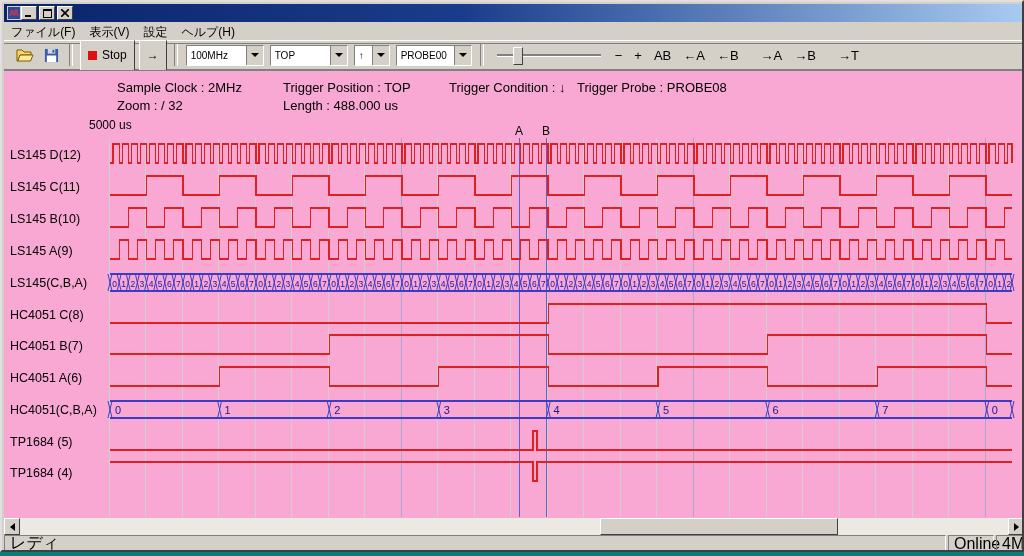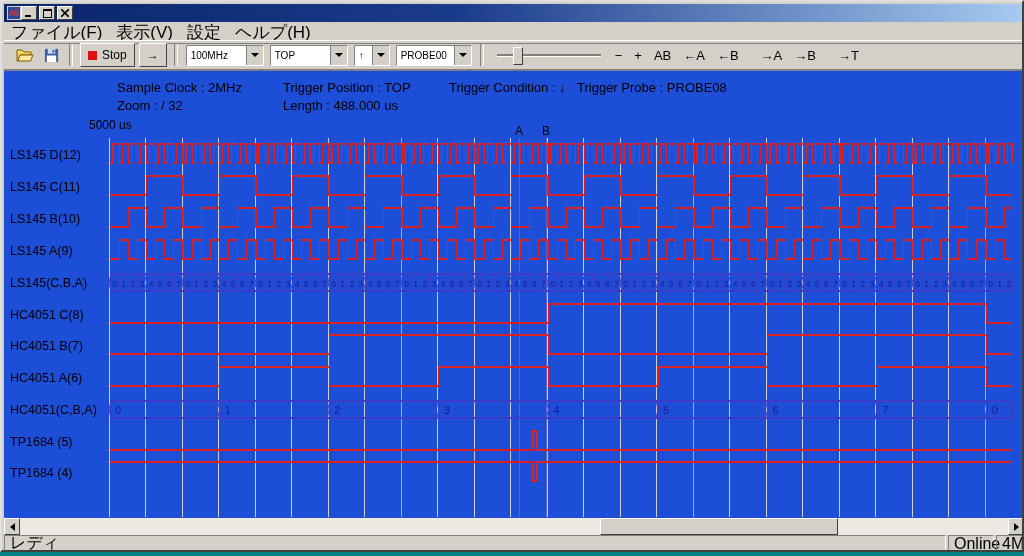--- a/index.html
+++ b/index.html
@@ -8,43 +8,43 @@
   
   .titlebar{position:absolute;left:2px;top:2px;width:1018px;height:18px;
             background:linear-gradient(to right,#0a246a 0%,#1a3c8c 45%,#a6caf0 100%);
             display:flex;align-items:center;color:#fff;font-size:12px;font-weight:bold;padding-left:3px;box-sizing:border-box;}
   .titlebar .ttext{flex:1;white-space:nowrap;overflow:hidden;margin-left:4px;}
   .winbtns{display:flex;gap:2px;margin-right:2px;}
   .wbtn{width:16px;height:14px;background:#d4d0c8;border:1px solid;border-color:#fff #404040 #404040 #fff;
         display:flex;align-items:center;justify-content:center;padding:0;}
   
   .menubar{position:absolute;left:2px;top:20px;width:1018px;height:22px;display:flex;align-items:center;
-           font-size:17px;border-bottom:1px solid #808080;box-sizing:border-box;}
+           font-size:12px;border-bottom:1px solid #808080;box-sizing:border-box;}
   .menu-item{padding:1px 7px;}
   
   .toolbar{position:absolute;left:2px;top:38px;width:1018px;height:30px;display:flex;align-items:center;
            border-top:1px solid #fff;border-bottom:1px solid #808080;box-sizing:border-box;padding-left:8px;font-size:12px;}
   .tbtn-icon{width:26px;height:24px;background:transparent;border:none;display:flex;align-items:center;justify-content:center;padding:0;}
   .tsep{width:2px;height:22px;border-left:1px solid #808080;border-right:1px solid #fff;margin:0 5px;}
-  .raised{display:flex;align-items:center;gap:5px;height:24px;background:#d4d0c8;font-size:12px;
+  .raised{display:flex;align-items:center;gap:5px;height:31px;background:#d4d0c8;font-size:12px;
           border:1px solid;border-color:#fff #404040 #404040 #fff;padding:0 7px;margin:0 2px;}
   .stopsq{width:9px;height:9px;background:#dd1111;display:inline-block;}
   .combo{display:inline-flex;align-items:center;height:21px;background:#fff;margin:0 3px;
          border:1px solid;border-color:#808080 #fff #fff #808080;box-sizing:border-box;}
   .cval{flex:1;padding:0 4px;font-size:10px;white-space:nowrap;overflow:hidden;}
   .cbtn{width:16px;height:100%;background:#d4d0c8;border-left:1px solid #808080;display:flex;align-items:center;justify-content:center;}
   .tri-down{width:0;height:0;border:4px solid transparent;border-top:4px solid #000;margin-top:4px;}
   .slider{position:relative;width:104px;height:22px;margin:0 8px;}
   .slider-track{position:absolute;left:0;right:0;top:10px;height:2px;background:#808080;border-bottom:1px solid #fff;}
   .slider-thumb{position:absolute;left:16px;top:3px;width:8px;height:16px;background:#d4d0c8;
                 border:1px solid;border-color:#fff #404040 #404040 #fff;}
   .tflat{background:transparent;border:none;font-size:13px;padding:0 6px;height:22px;}
   .gap{margin-left:10px;}
   
-  .main{position:absolute;left:2px;top:68px;width:1020px;height:460px;background:#1d4ed8;border-top:1px solid #808080;box-sizing:border-box;}
+  .main{position:absolute;left:2px;top:68px;width:1020px;height:460px;background:#f9a8d4;border-top:1px solid #808080;box-sizing:border-box;}
   #wave-svg{display:block;}
   #wave-svg text{font-family:"Liberation Sans",sans-serif;}
   
   .hscroll{position:absolute;left:2px;top:516px;width:1020px;height:17px;background:#ece9e2;}
   .sb-btn{position:absolute;top:0;width:16px;height:17px;background:#d4d0c8;border:1px solid;border-color:#fff #404040 #404040 #fff;
           display:flex;align-items:center;justify-content:center;padding:0;box-sizing:border-box;}
   .sb-thumb{position:absolute;top:0;left:596px;width:238px;height:17px;background:#d4d0c8;
             border:1px solid;border-color:#fff #404040 #404040 #fff;box-sizing:border-box;}
   .tri-l{width:0;height:0;border:4px solid transparent;border-right:5px solid #000;border-left:none;}
   .tri-r{width:0;height:0;border:4px solid transparent;border-left:5px solid #000;border-right:none;}

